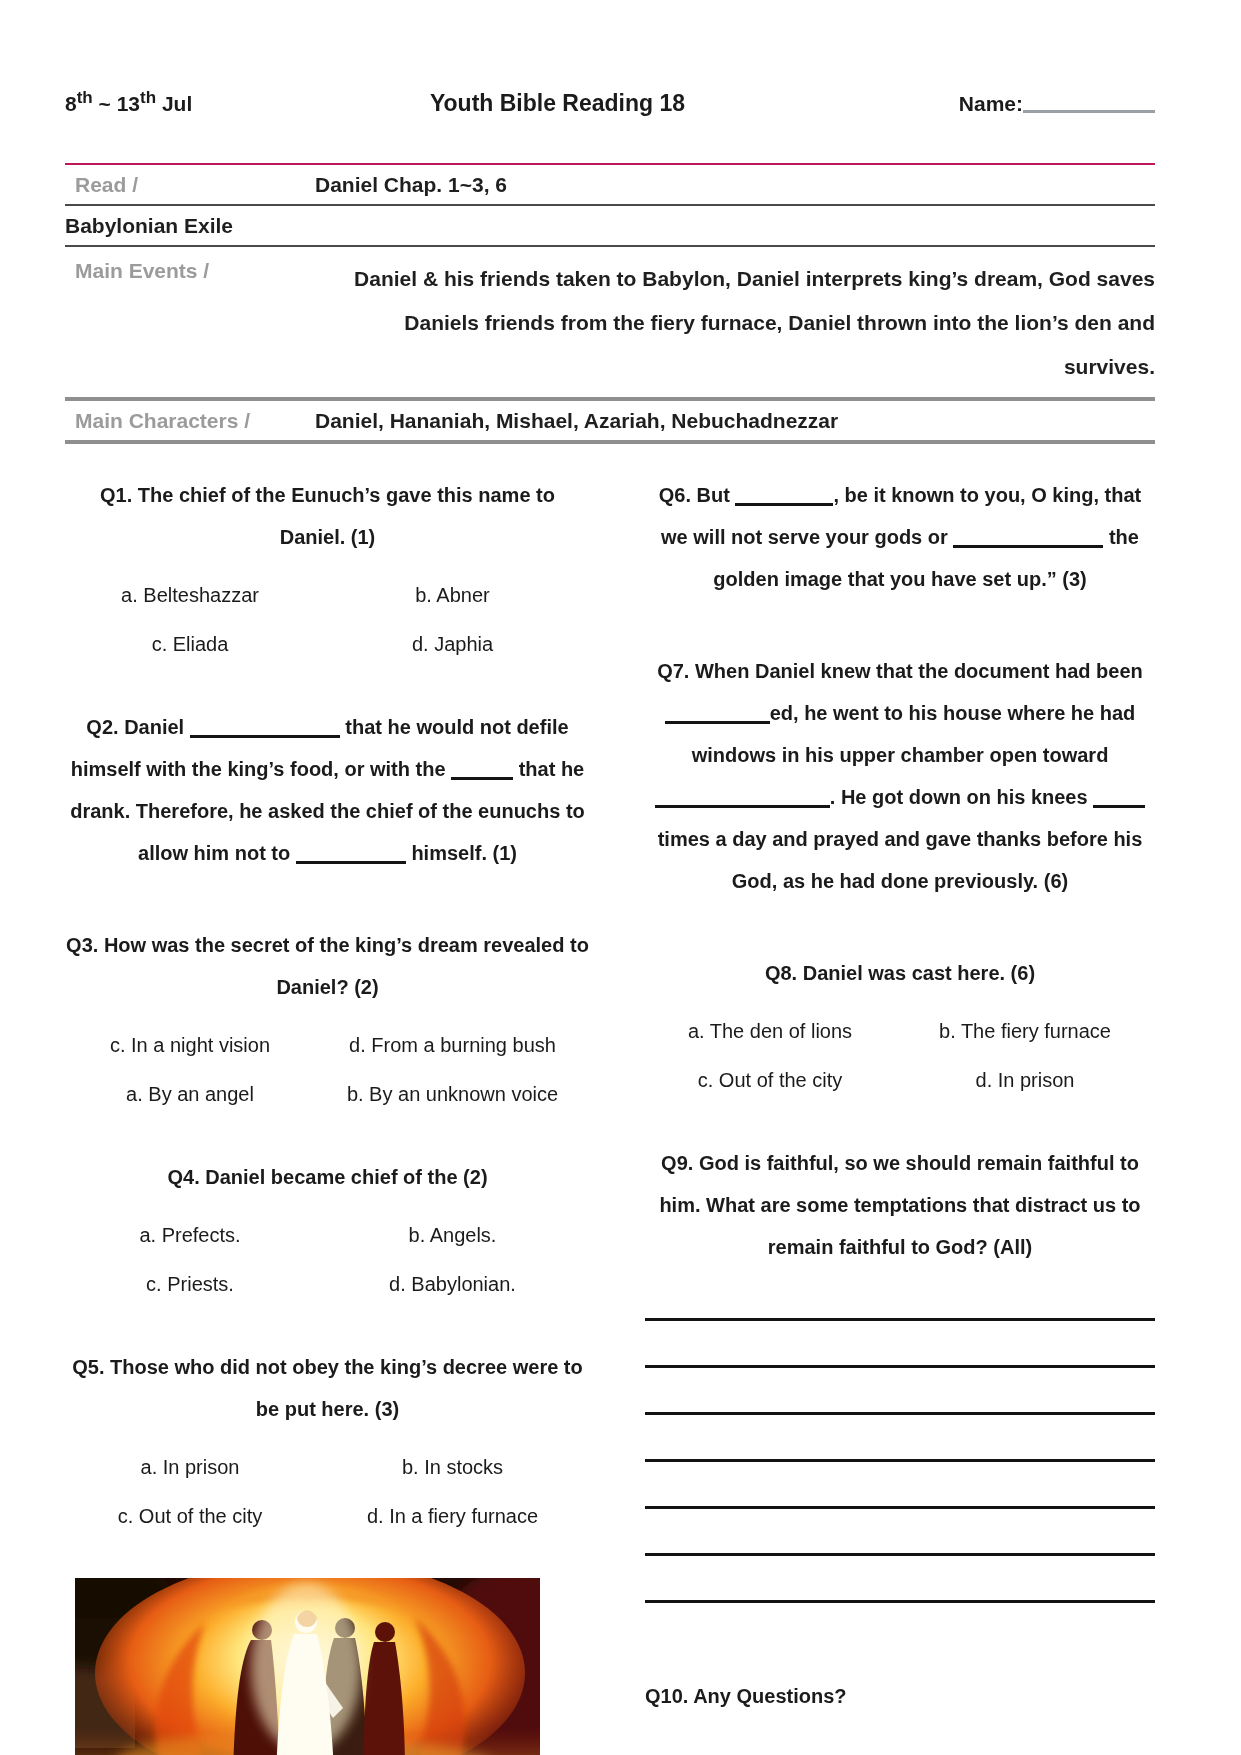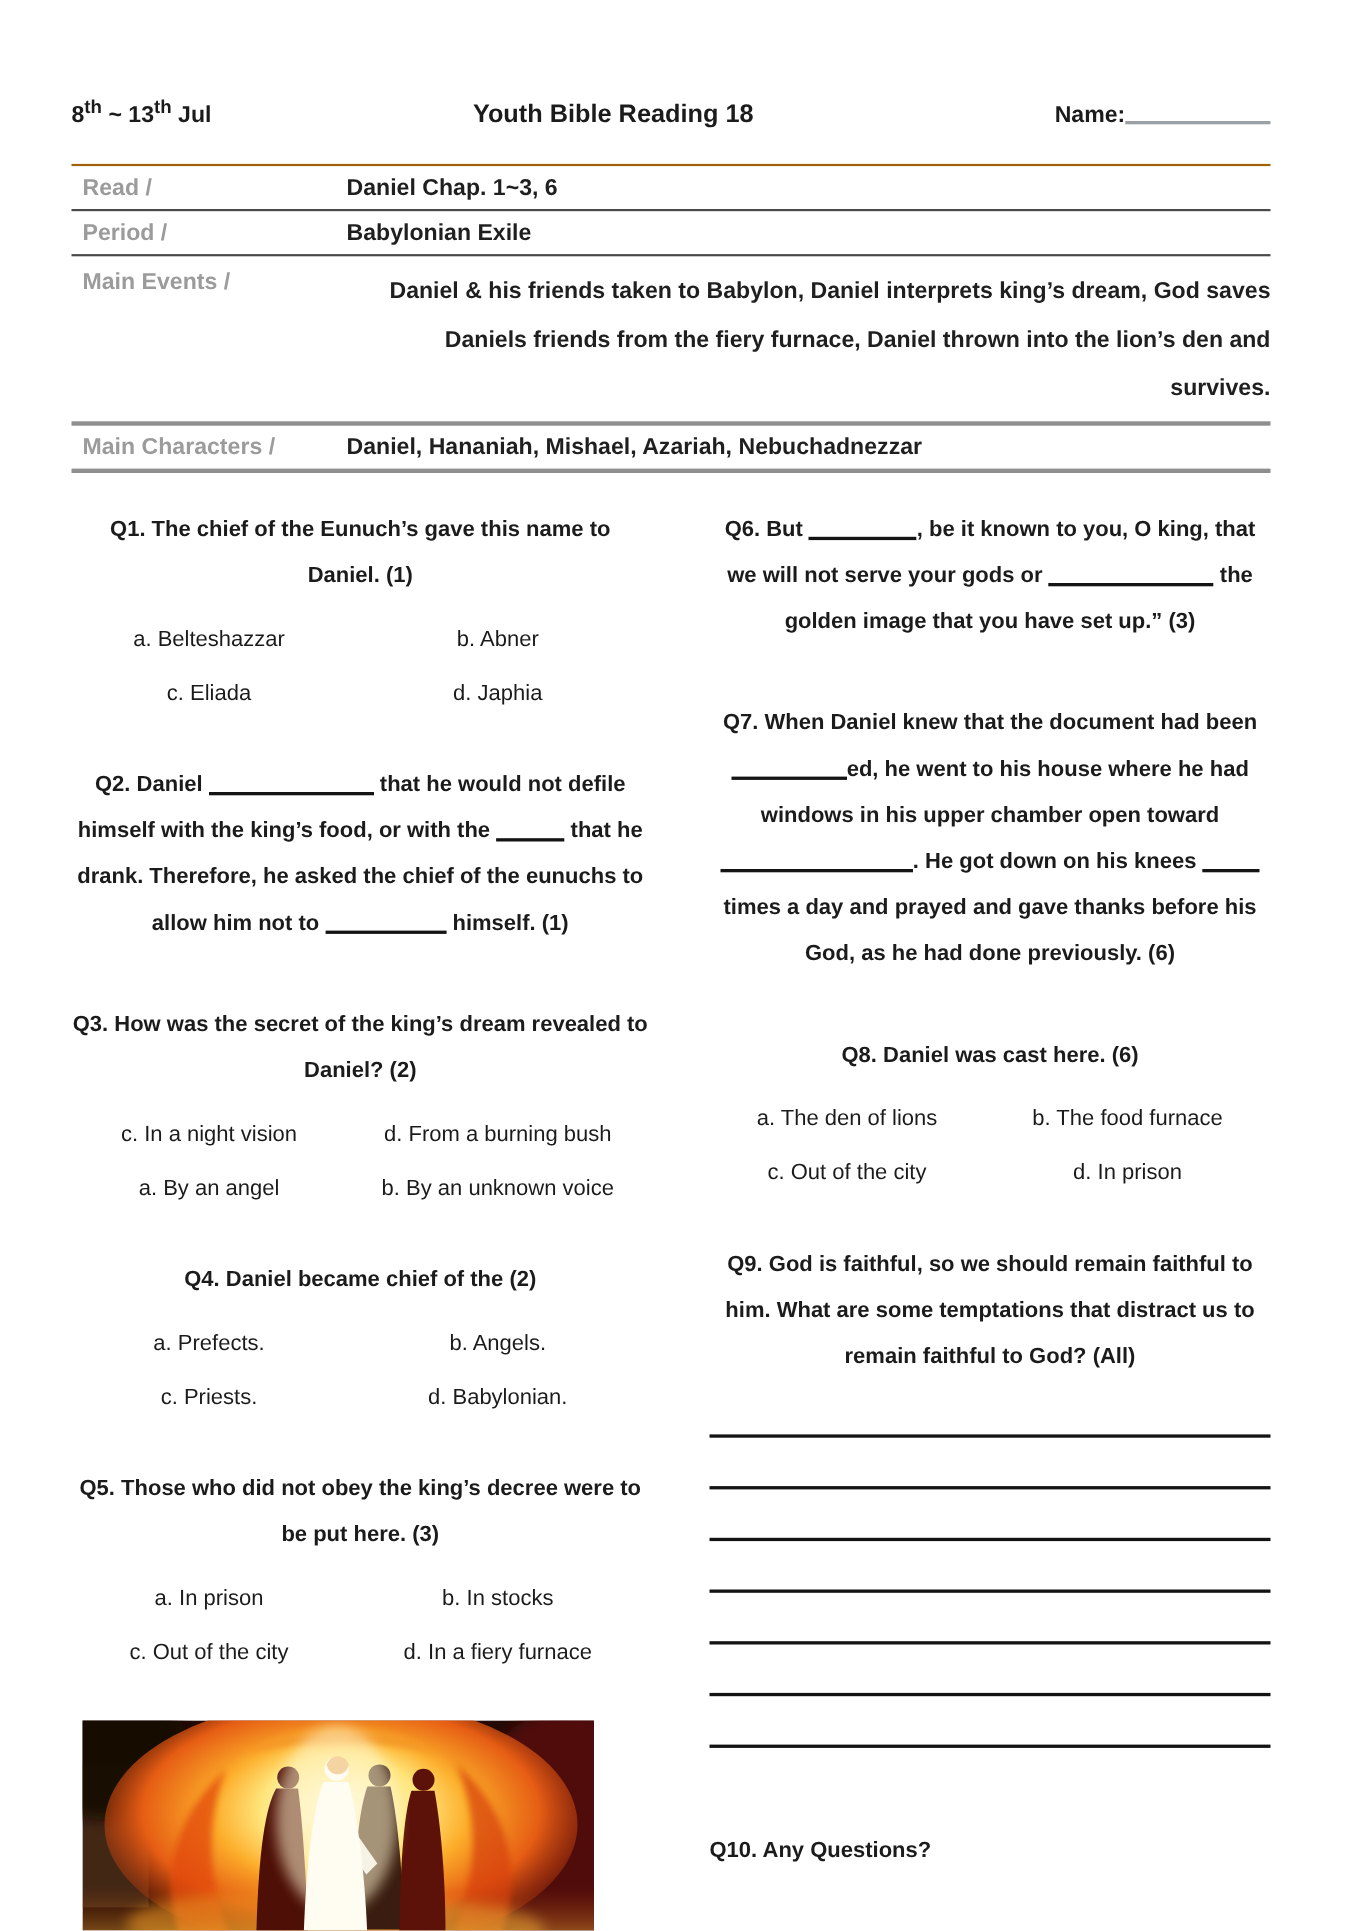--- a/index.html
+++ b/index.html
@@ -14,21 +14,21 @@
     overflow:hidden;
   }
   
   .hdr{display:flex;align-items:baseline;}
   .hdr-date{width:225px;font-size:21px;font-weight:700;white-space:nowrap;}
   .hdr-date sup{font-size:17px;font-weight:700;}
   .hdr-title{flex:1;text-align:center;font-size:23px;font-weight:800;letter-spacing:0px;}
   .hdr-name{width:330px;text-align:right;font-size:21px;font-weight:700;white-space:nowrap;}
   .name-line{display:inline-block;width:132px;border-bottom:3px solid #9aa0a3;height:2px;vertical-align:-2px;}
   
-  .info{margin-top:32px;border-top:2px solid #a16207;}
+  .info{margin-top:46px;border-top:2px solid #be185d;}
   .irow{display:flex;border-bottom:2px solid #4a4a4a;}
   .irow.thick{border-bottom:4px solid #8f8f8f;}
   .ilabel{width:250px;flex:0 0 250px;color:#9b9b9b;font-weight:600;font-size:21px;padding:8px 0 7px 10px;box-sizing:border-box;}
   .ivalue{flex:1;font-weight:700;font-size:21px;padding:8px 0 7px 0;color:#1f1f1f;}
   .irow.tall .ivalue{line-height:44px;padding:10px 0 8px 0;text-align:right;}
   .irow.tall .ilabel{padding-top:12px;}
   
   .cols{display:flex;margin-top:30px;}
   .col-left{width:525px;flex:0 0 525px;}
   .col-gap{width:55px;flex:0 0 55px;}
@@ -64,21 +64,20 @@
     <div class="hdr-title">Youth Bible Reading 18</div>
     <div class="hdr-name"><span>Name:</span><span class="name-line"></span></div>
   </div>
 
   <div class="info">
     <div class="irow">
       <div class="ilabel">Read /</div>
       <div class="ivalue">Daniel Chap. 1~3, 6</div>
     </div>
     <div class="irow">
-      <div class="ilabel">Period /</div>
       <div class="ivalue">Babylonian Exile</div>
     </div>
     <div class="irow tall thick">
       <div class="ilabel">Main Events /</div>
       <div class="ivalue">Daniel &amp; his friends taken to Babylon, Daniel interprets king’s dream, God saves Daniels friends from the fiery furnace, Daniel thrown into the lion’s den and survives.</div>
     </div>
     <div class="irow thick">
       <div class="ilabel">Main Characters /</div>
       <div class="ivalue">Daniel, Hananiah, Mishael, Azariah, Nebuchadnezzar</div>
     </div>
@@ -211,21 +210,21 @@
       </div>
 
       <div class="qb">
         <p class="qtext"><span>Q7. When Daniel knew that the document had been</span> <span class="blank bk-105"></span><span>ed, he went to his house where he had windows in his upper chamber open toward</span> <span class="blank bk-175"></span><span>. He got down on his knees</span> <span class="blank bk-52"></span> <span>times a day and prayed and gave thanks before his God, as he had done previously. (6)</span></p>
       </div>
 
       <div class="qb">
         <p class="qtext">Q8. Daniel was cast here. (6)</p>
         <div class="orow">
           <div class="opt-a">a. The den of lions</div>
-          <div class="opt-b">b. The food furnace</div>
+          <div class="opt-b">b. The fiery furnace</div>
         </div>
         <div class="orow">
           <div class="opt-a">c. Out of the city</div>
           <div class="opt-b">d. In prison</div>
         </div>
       </div>
 
       <div class="qb">
         <p class="qtext">Q9. God is faithful, so we should remain faithful to him. What are some temptations that distract us to remain faithful to God? (All)</p>
       </div>

